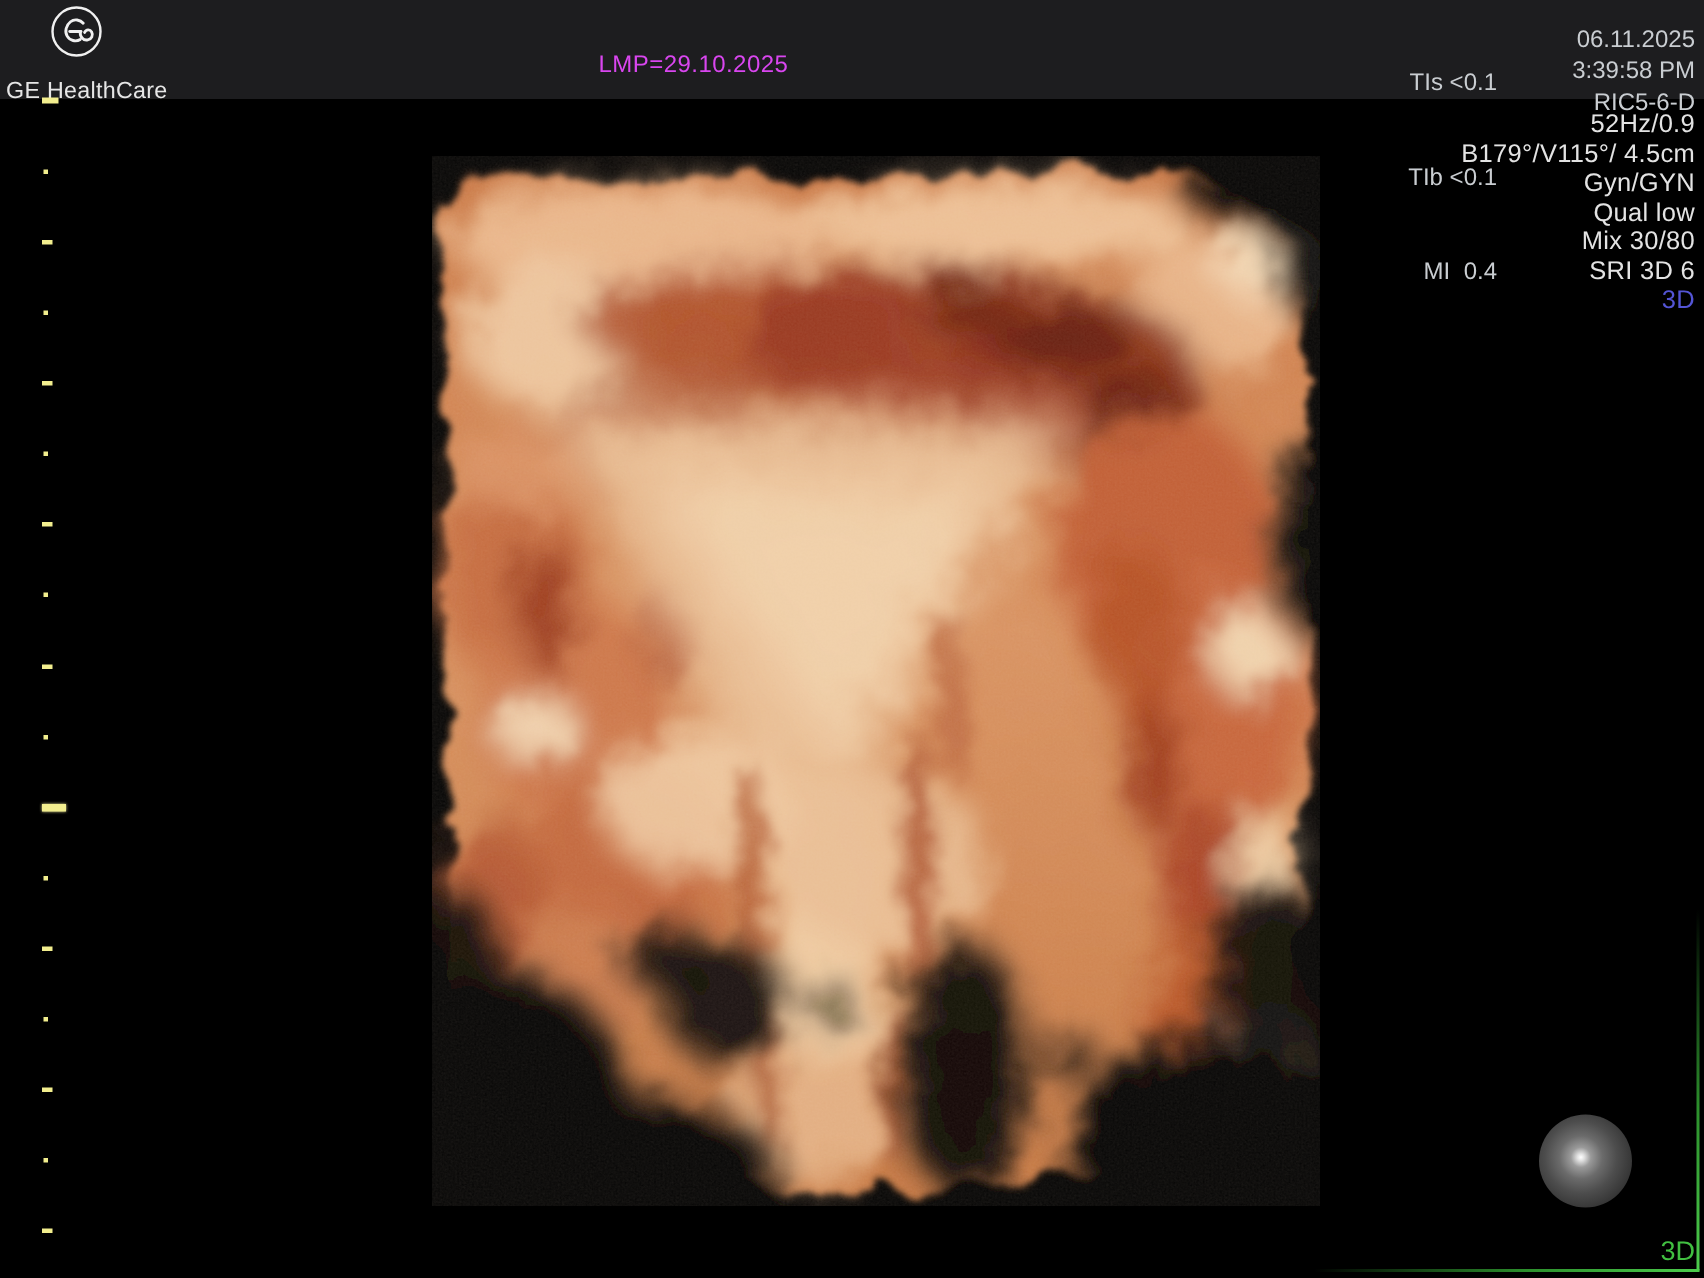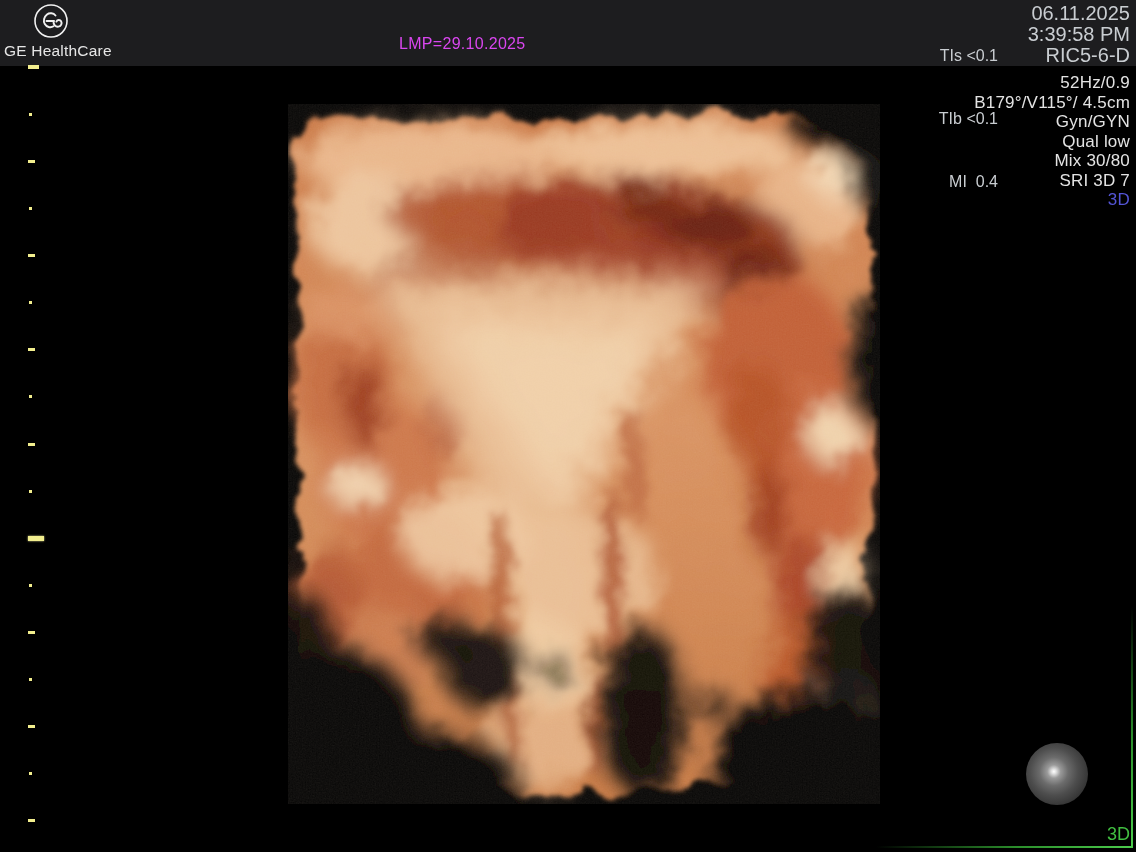--- a/index.html
+++ b/index.html
@@ -6,26 +6,26 @@
   body{width:1136px;height:852px;overflow:hidden;position:relative;
        font-family:"Liberation Sans", sans-serif;
        --header-bg:#1d1d1f; --text-primary:#c9cdd1; --tick-yellow:#f2ee8e;
        --mode-blue:#5455d6; --render-green:#41bf41;}
   .screen{position:absolute;inset:0;}
 
   
   .header{position:absolute;left:0;top:0;width:1136px;height:66px;background:var(--header-bg);}
   .brand{position:absolute;left:4px;top:2px;width:120px;}
   .brand svg{display:block;margin-left:28px;}
-  .brand-name{color:#e6e6e6;font-size:15.5px;letter-spacing:.2px;margin-top:2px;}
+  .brand-name{color:#e6e6e6;font-size:15.5px;letter-spacing:.2px;margin-top:12px;}
   .lmp{position:absolute;left:399px;top:35px;color:#d946ef;font-size:16px;letter-spacing:.3px;}
   .safety{position:absolute;right:138px;top:3px;text-align:right;color:var(--text-primary);
           font-size:16px;line-height:21px;white-space:pre;}
-  .dt{position:absolute;right:6px;top:3px;text-align:right;color:var(--text-primary);
-      font-size:20px;line-height:21px;}
+  .dt{position:absolute;right:6px;top:16px;text-align:right;color:var(--text-primary);
+      font-size:16px;line-height:21px;}
 
   
   .params{position:absolute;right:6px;top:73px;text-align:right;color:#e3e3e3;
           font-size:17px;line-height:19.5px;letter-spacing:.2px;}
   .params .mode{color:var(--mode-blue);}
 
   
   .ruler{position:absolute;left:0;top:0;width:60px;height:852px;}
   .tick{position:absolute;background:var(--tick-yellow);}
   .tick.major{left:28px;width:11px;height:4px;}
@@ -80,21 +80,21 @@
       <div>RIC5-6-D</div>
     </div>
   </div>
 
   <div class="params">
     <div>52Hz/0.9</div>
     <div>B179°/V115°/ 4.5cm</div>
     <div>Gyn/GYN</div>
     <div>Qual low</div>
     <div>Mix 30/80</div>
-    <div>SRI 3D 7</div>
+    <div>SRI 3D 6</div>
     <div class="mode">3D</div>
   </div>
 
   <div class="ruler">
       <div class="tick major" style="top: 65px;"></div>
       <div class="tick dot" style="top: 113px;"></div>
       <div class="tick dash" style="top: 160px;"></div>
       <div class="tick dot" style="top: 207px;"></div>
       <div class="tick dash" style="top: 254px;"></div>
       <div class="tick dot" style="top: 301px;"></div>

